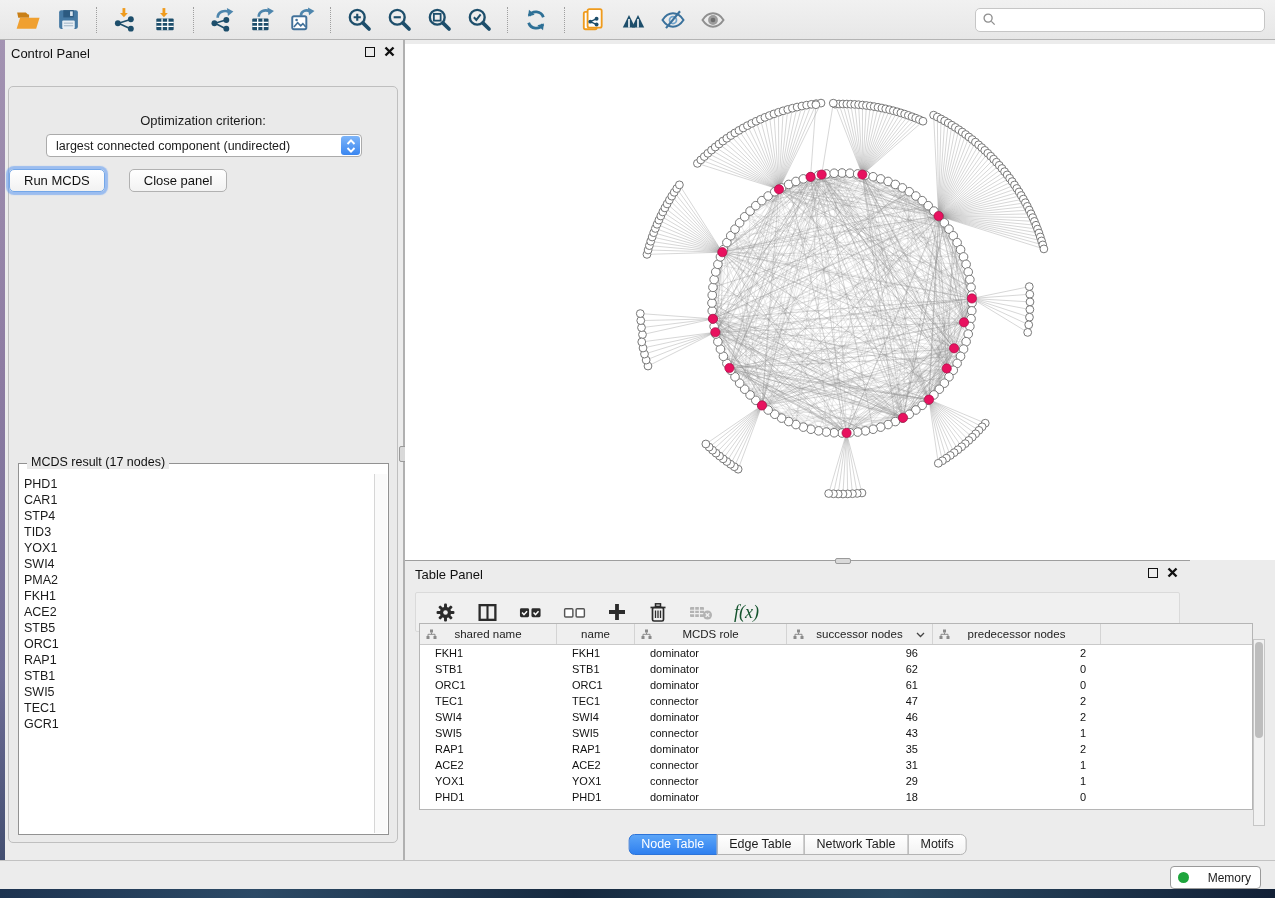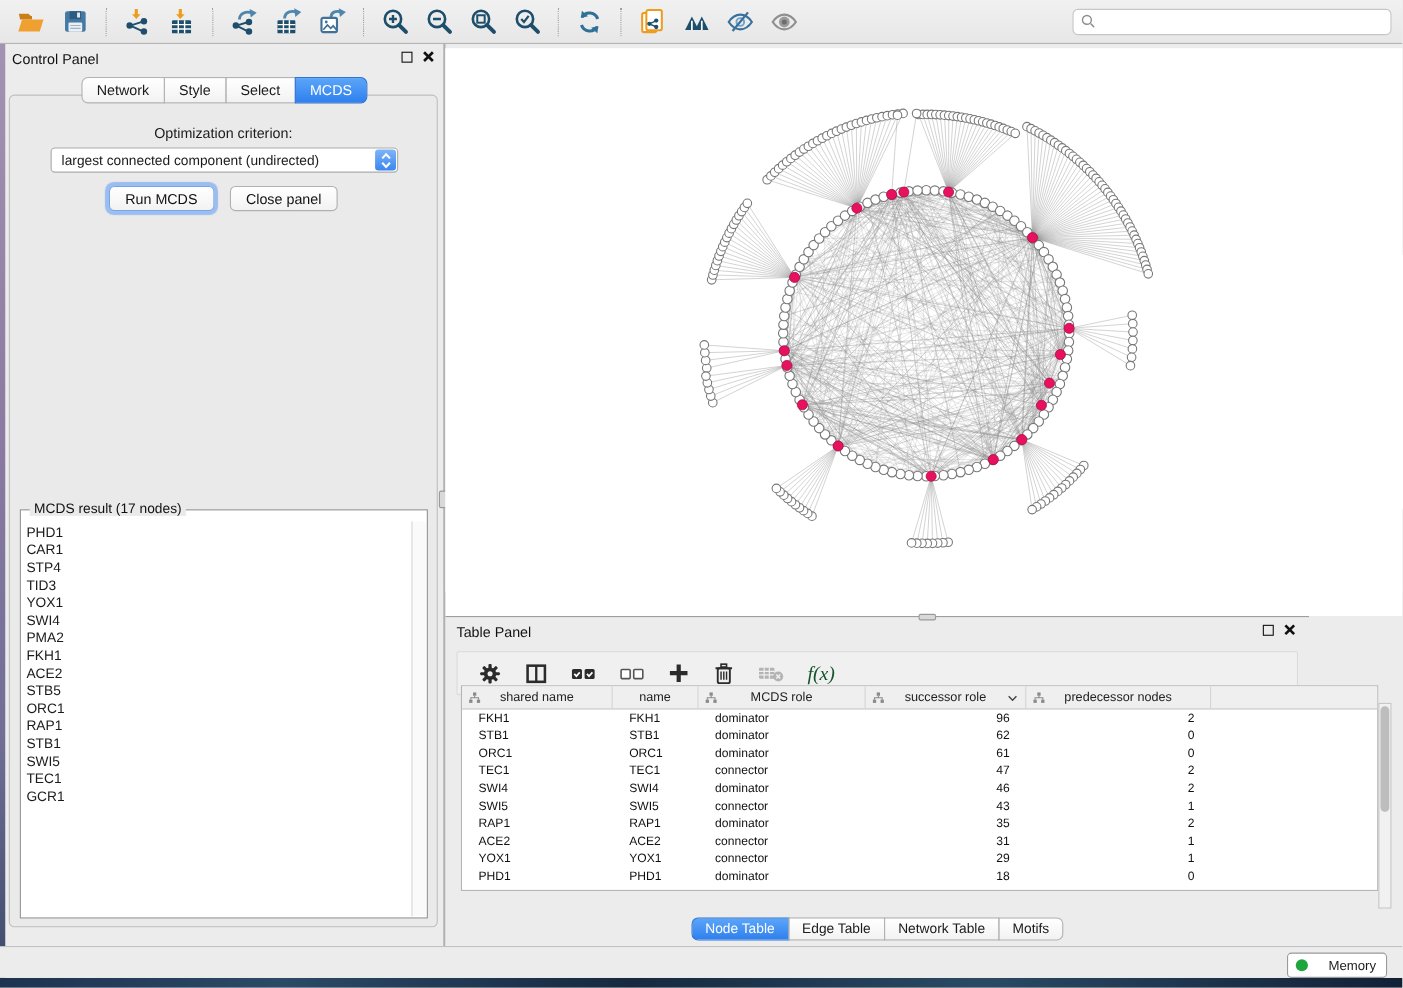--- a/index.html
+++ b/index.html
@@ -41,21 +41,21 @@
   .seg-tab.active { background:linear-gradient(#5ba5f8,#2f80ef); border-color:#2d74d8; color:#fff; }
   .cp-tabs { top:30px; }
 
   .cp-content { position:absolute; left:3px; top:46px; width:390px; height:757px;
     background:#eaeaea; border:1px solid #bfbfbf; border-radius:5px; }
   .opt-label { position:absolute; top:26px; width:100%; text-align:center; font-size:13px; }
   .select { position:absolute; top:47px; left:37px; width:316px; height:23px; background:#fff;
     border:1px solid #ababab; border-radius:4px; display:flex; align-items:center; padding-left:9px; font-size:12.5px; }
   .select .stepper { position:absolute; right:1px; top:1px; width:19px; height:19px; border-radius:3px;
     background:linear-gradient(#7db5f9,#3a86f0); display:flex; align-items:center; justify-content:center; }
-  .btn-row { position:absolute; top:82px; width:100%; display:flex; justify-content:center; gap:14px; }
+  .btn-row { position:absolute; top:82px; width:100%; display:flex; gap:24px; }
   .mac-btn { height:23px; padding:0 14px; font-size:13px; background:linear-gradient(#ffffff,#f2f2f2);
     border:1px solid #b1b1b1; border-radius:5px; color:#111; }
   .mac-btn.focused { border-color:#74a7e8; box-shadow:0 0 1px 3px rgba(90,152,244,.55); }
 
   .groupbox { position:absolute; left:9px; top:376px; width:371px; height:372px; border:1px solid #929292; background:#fff; }
   .groupbox-title { position:absolute; top:-9px; left:8px; background:#eaeaea; padding:0 4px; font-size:12.5px; color:#111; }
   .mcds-list { position:absolute; left:1px; top:10px; right:14px; bottom:1px; overflow:hidden; background:#fff;
     font-size:12.5px; line-height:16px; padding:2px 0 0 4px; }
   .mcds-scroll { position:absolute; top:10px; right:1px; bottom:1px; width:13px; background:#fafafa; border-left:1px solid #d6d6d6; }
 
@@ -254,26 +254,20 @@
 <div class="control-panel">
   <div class="panel-header">
     <span class="panel-title">Control Panel</span>
     <span class="panel-btns">
       <span class="float-btn"></span>
       <svg class="close-btn" viewBox="0 0 11 11">
           <path d="M1.5 1.5l8 8M9.5 1.5l-8 8" stroke="#111" stroke-width="2.4"></path>
         </svg>
     </span>
   </div>
-  <div class="seg-tabs cp-tabs" id="cp-tabs">
-      <span class="seg-tab">Network</span>
-      <span class="seg-tab">Style</span>
-      <span class="seg-tab">Select</span>
-      <span class="seg-tab active">MCDS</span>
-    </div>
   <div class="cp-content">
     <div class="opt-label">Optimization criterion:</div>
     <div class="select">
       <span>largest connected component (undirected)</span>
       <span class="stepper">
         <svg width="12" height="16" viewBox="0 0 12 16">
             <path d="M2.5 6l3.5-3.7L9.5 6" stroke="#fff" stroke-width="1.9" fill="none"></path>
             <path d="M2.5 10l3.5 3.7L9.5 10" stroke="#fff" stroke-width="1.9" fill="none"></path>
           </svg>
       </span>
@@ -1458,21 +1452,21 @@
         </div>
         <div class="th" style="width: 146px;">
           <svg class="tree-ic" width="11" height="11" viewBox="0 0 11 11">
             <g fill="#8a8a8a">
               <rect x="4" y="0.5" width="3" height="3"></rect>
               <rect x="0.5" y="7" width="3" height="3"></rect>
               <rect x="7.5" y="7" width="3" height="3"></rect>
             </g>
             <path d="M5.5 3.5v1.8M2 7V5.3h7V7" stroke="#8a8a8a" fill="none"></path>
           </svg>
-          <span>successor role</span>
+          <span>successor nodes</span>
           <svg class="sort-ic" width="9" height="6" viewBox="0 0 9 6">
             <path d="M1 1l3.5 3.5L8 1" stroke="#444" stroke-width="1.3" fill="none"></path>
           </svg>
         </div>
         <div class="th" style="width: 168px;">
           <svg class="tree-ic" width="11" height="11" viewBox="0 0 11 11">
             <g fill="#8a8a8a">
               <rect x="4" y="0.5" width="3" height="3"></rect>
               <rect x="0.5" y="7" width="3" height="3"></rect>
               <rect x="7.5" y="7" width="3" height="3"></rect>

